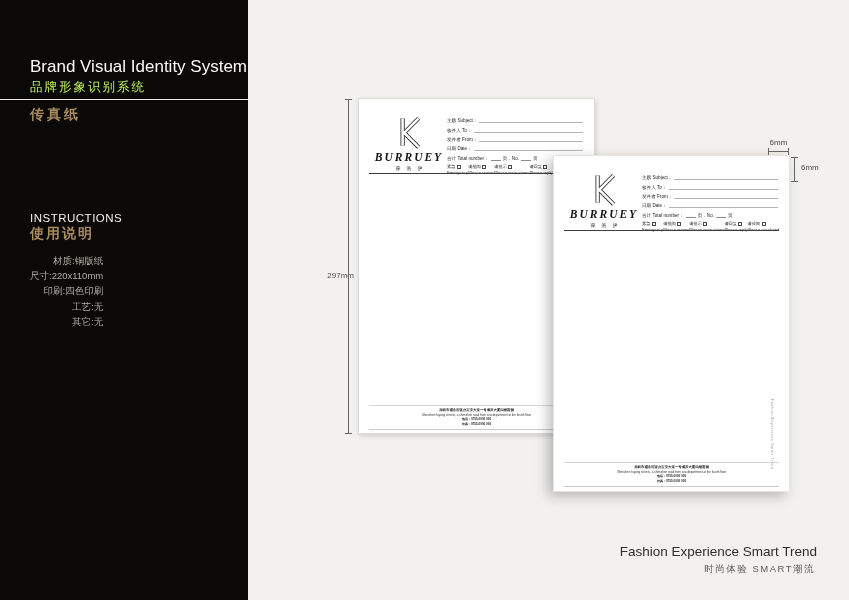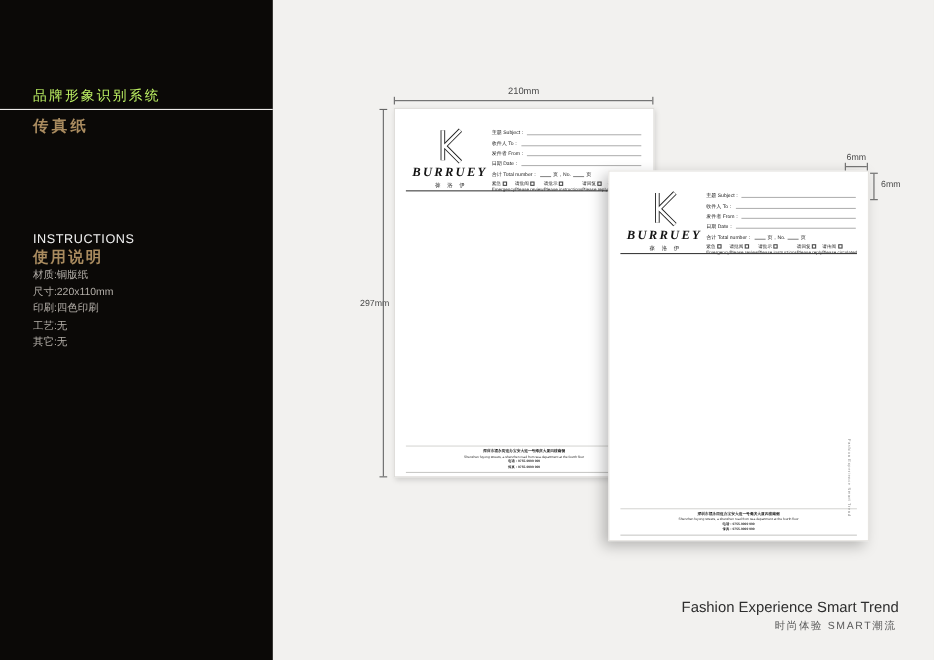--- a/index.html
+++ b/index.html
@@ -11,21 +11,21 @@
   .sb-title-en{position:absolute;left:30px;top:57px;font-size:17px;color:#fafafa;white-space:nowrap;}
   .sb-title-cn{position:absolute;left:30px;top:79px;font-size:12.5px;letter-spacing:2px;color:#bef264;}
   .sb-divider{position:absolute;left:0;top:99px;width:248px;height:1px;background:#eceae8;}
   .sb-section-title{position:absolute;left:30px;top:106px;font-size:14px;font-weight:bold;
                     letter-spacing:3px;color:#a98b5f;}
   .sb-body{position:absolute;left:30px;top:127px;width:200px;font-size:9.5px;line-height:15.5px;
            color:#8d8883;white-space:pre-line;text-align:justify;}
   .sb-instructions-en{position:absolute;left:30px;top:212px;font-size:11.5px;letter-spacing:.5px;color:#f2f2f2;}
   .sb-instructions-cn{position:absolute;left:30px;top:225px;font-size:14px;font-weight:bold;
                       letter-spacing:2px;color:#a98b5f;text-align:center;}
-  .sb-specs{position:absolute;left:30px;top:243px;font-size:9.5px;line-height:15.2px;color:#b3aea8;}
+  .sb-specs{position:absolute;left:30px;top:253px;font-size:9.5px;line-height:15.2px;color:#b3aea8;text-align:right;}
   .sb-code{position:absolute;left:26px;top:518px;font-size:50px;color:#ffffff;letter-spacing:1px;}
 
   
   .dim{color:#4a4a4a;}
   .dim-top{position:absolute;left:358px;top:77px;width:236px;z-index:3;}
   .dim-top .dim-label{text-align:center;font-size:8.5px;margin-bottom:1px;}
   .ibeam-h{position:relative;height:7px;border-left:1px solid #666;border-right:1px solid #666;}
   .ibeam-h i{position:absolute;left:0;right:0;top:3px;height:1px;background:#666;}
   .dim-left{position:absolute;left:345px;top:99px;height:333px;width:7px;z-index:3;}
   .ibeam-v{position:relative;width:7px;height:100%;border-top:1px solid #666;border-bottom:1px solid #666;}
@@ -72,40 +72,35 @@
   .pg-footer-en{position:absolute;right:32px;top:544px;font-size:13.5px;color:#2e2e2e;white-space:nowrap;}
   .pg-footer-cn{position:absolute;right:34px;top:563px;font-size:9.5px;letter-spacing:1.5px;
                 color:#5a5a5a;white-space:nowrap;}
 </style>
 </head>
 <body>
 
 <div class="stage">
 
   <div class="sidebar">
+    <div class="sb-title-en">Brand Visual Identity System</div>
     <div class="sb-title-cn">品牌形象识别系统</div>
     <div class="sb-divider"></div>
     <div class="sb-section-title">传真纸</div>
     <div class="sb-instructions-en">INSTRUCTIONS</div>
     <div class="sb-instructions-cn">使用说明</div>
     <div class="sb-specs">
       <div>材质:铜版纸</div>
       <div>尺寸:220x110mm</div>
       <div>印刷:四色印刷</div>
       <div>工艺:无</div>
       <div>其它:无</div>
     </div>
   </div>
 
-  <div class="dim dim-top">
-    <div class="dim-label">210mm</div>
-    <div class="ibeam-h">
-        <i></i>
-      </div>
-  </div>
   <div class="dim dim-left-label">297mm</div>
   <div class="dim dim-left">
     <div class="ibeam-v">
         <i></i>
       </div>
   </div>
   <div class="dim dim-m-top">
     <div class="dim-label">6mm</div>
     <div class="ibeam-h">
         <i></i>

